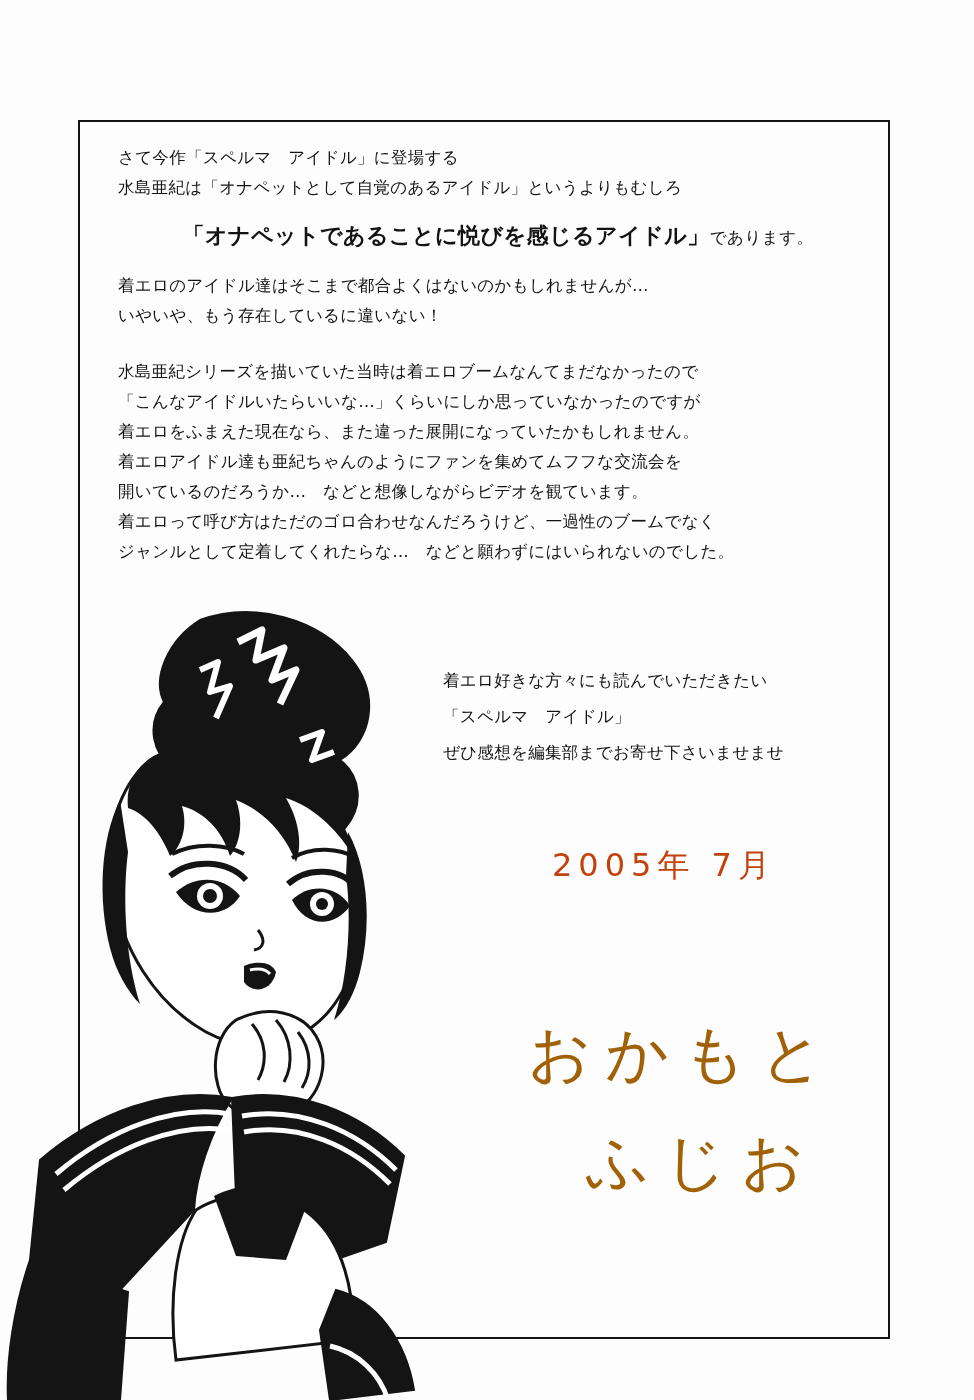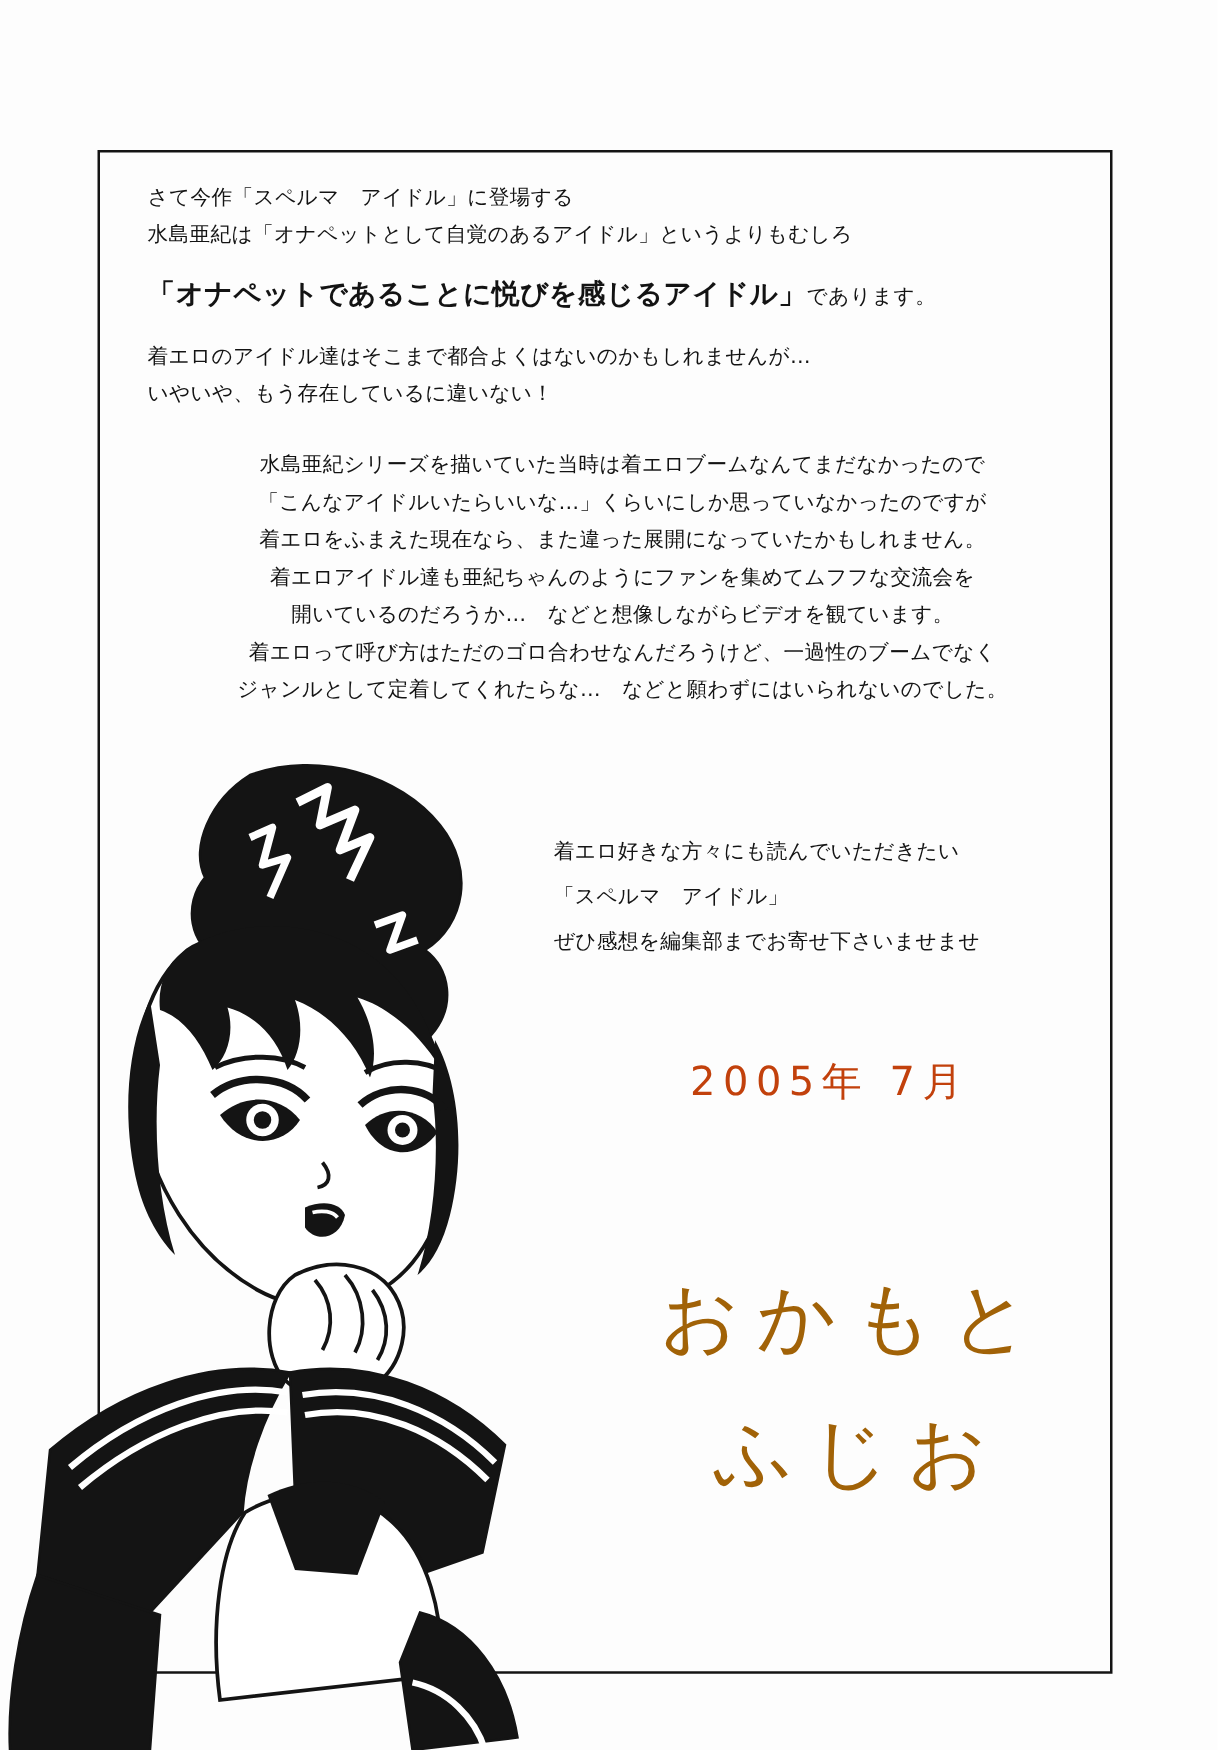--- a/index.html
+++ b/index.html
@@ -47,33 +47,33 @@
     line-height: 30px;
     letter-spacing: 0.3px;
     white-space: pre;
     color: #131313;
   }
   .line.big {
     font-size: 22px;
     font-weight: bold;
     line-height: 38px;
     letter-spacing: 0.5px;
+    text-align: center;
   }
   .line.big .tail {
     font-size: 16.5px;
     font-weight: normal;
   }
   .spacer-sm { height: 14px; }
 
   .body-block {
     position: absolute;
     left: 118px;
     top: 357px;
     width: 760px;
-    text-align: center;
   }
 
   .closing-block {
     position: absolute;
     left: 443px;
     top: 663px;
     width: 440px;
   }
   .closing-block .line { line-height: 36px; }
 
@@ -93,21 +93,21 @@
     left: 528px;
     top: 1000px;
     font-family: "DejaVu Sans", "Liberation Sans", sans-serif;
     font-size: 62px;
     line-height: 108px;
     letter-spacing: 14px;
     color: #a16207;
   }
   .sig-name .l2 {
     display: block;
-    margin-left: 43px;
+    margin-left: 58px;
   }
 
   
   .illustration {
     position: absolute;
     left: 0;
     top: 600px;
     width: 470px;
     height: 800px;
     pointer-events: none;

